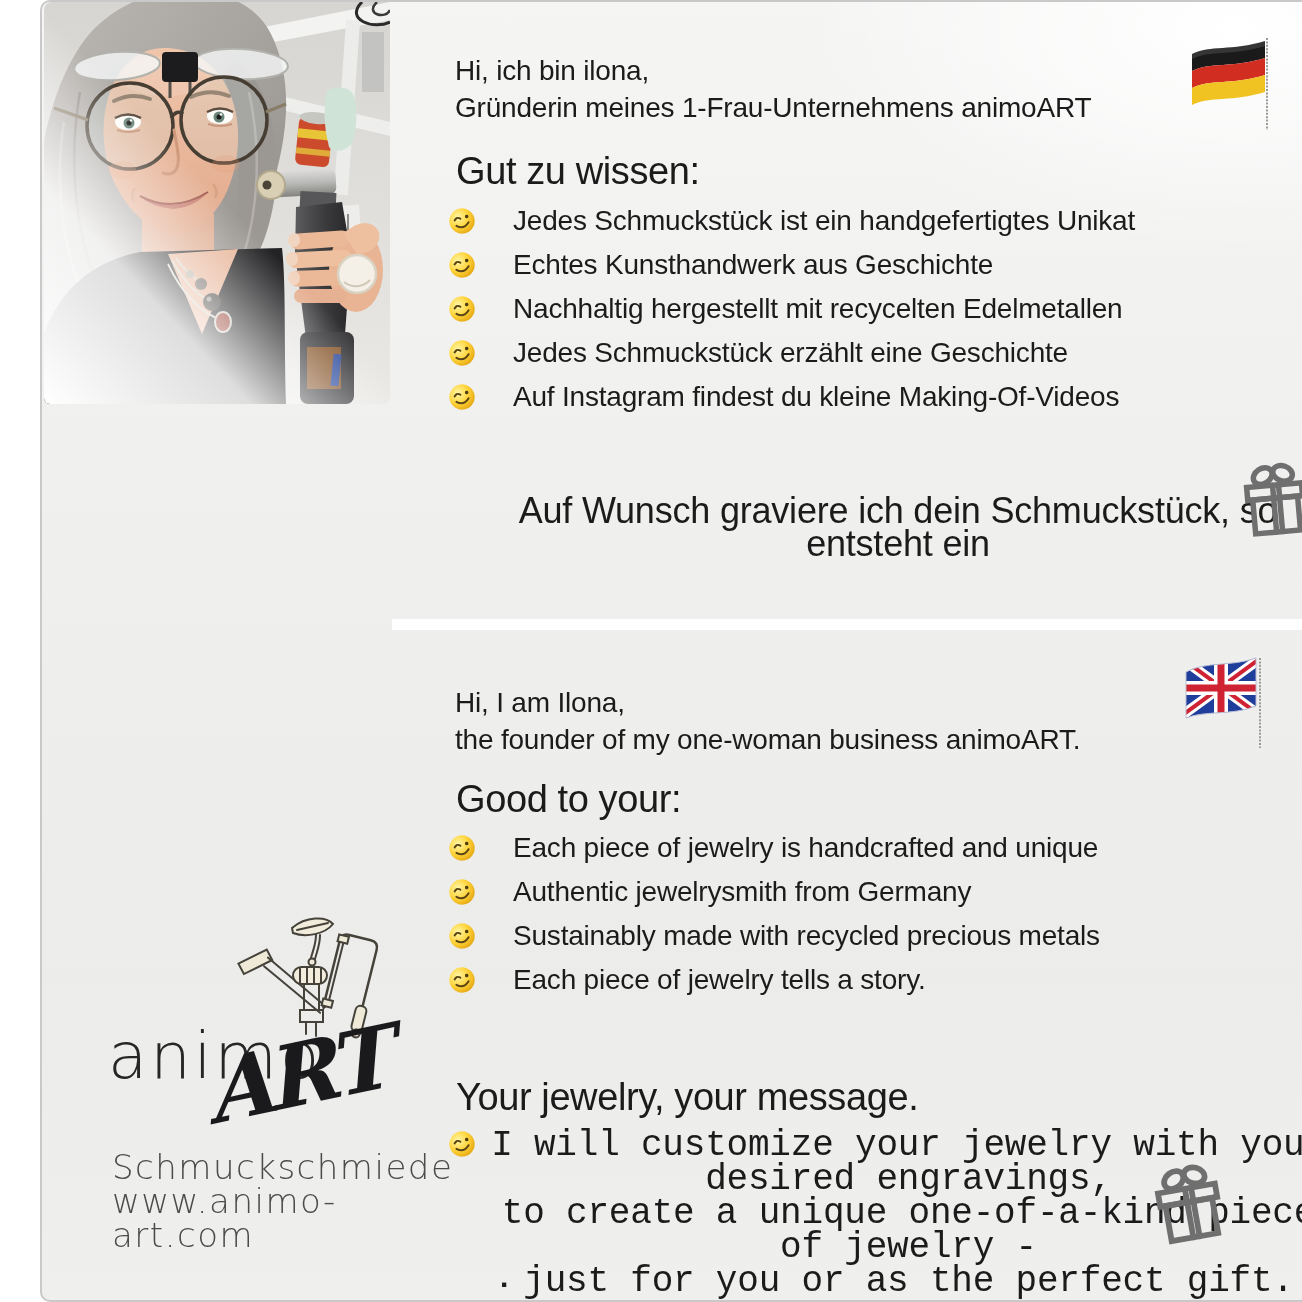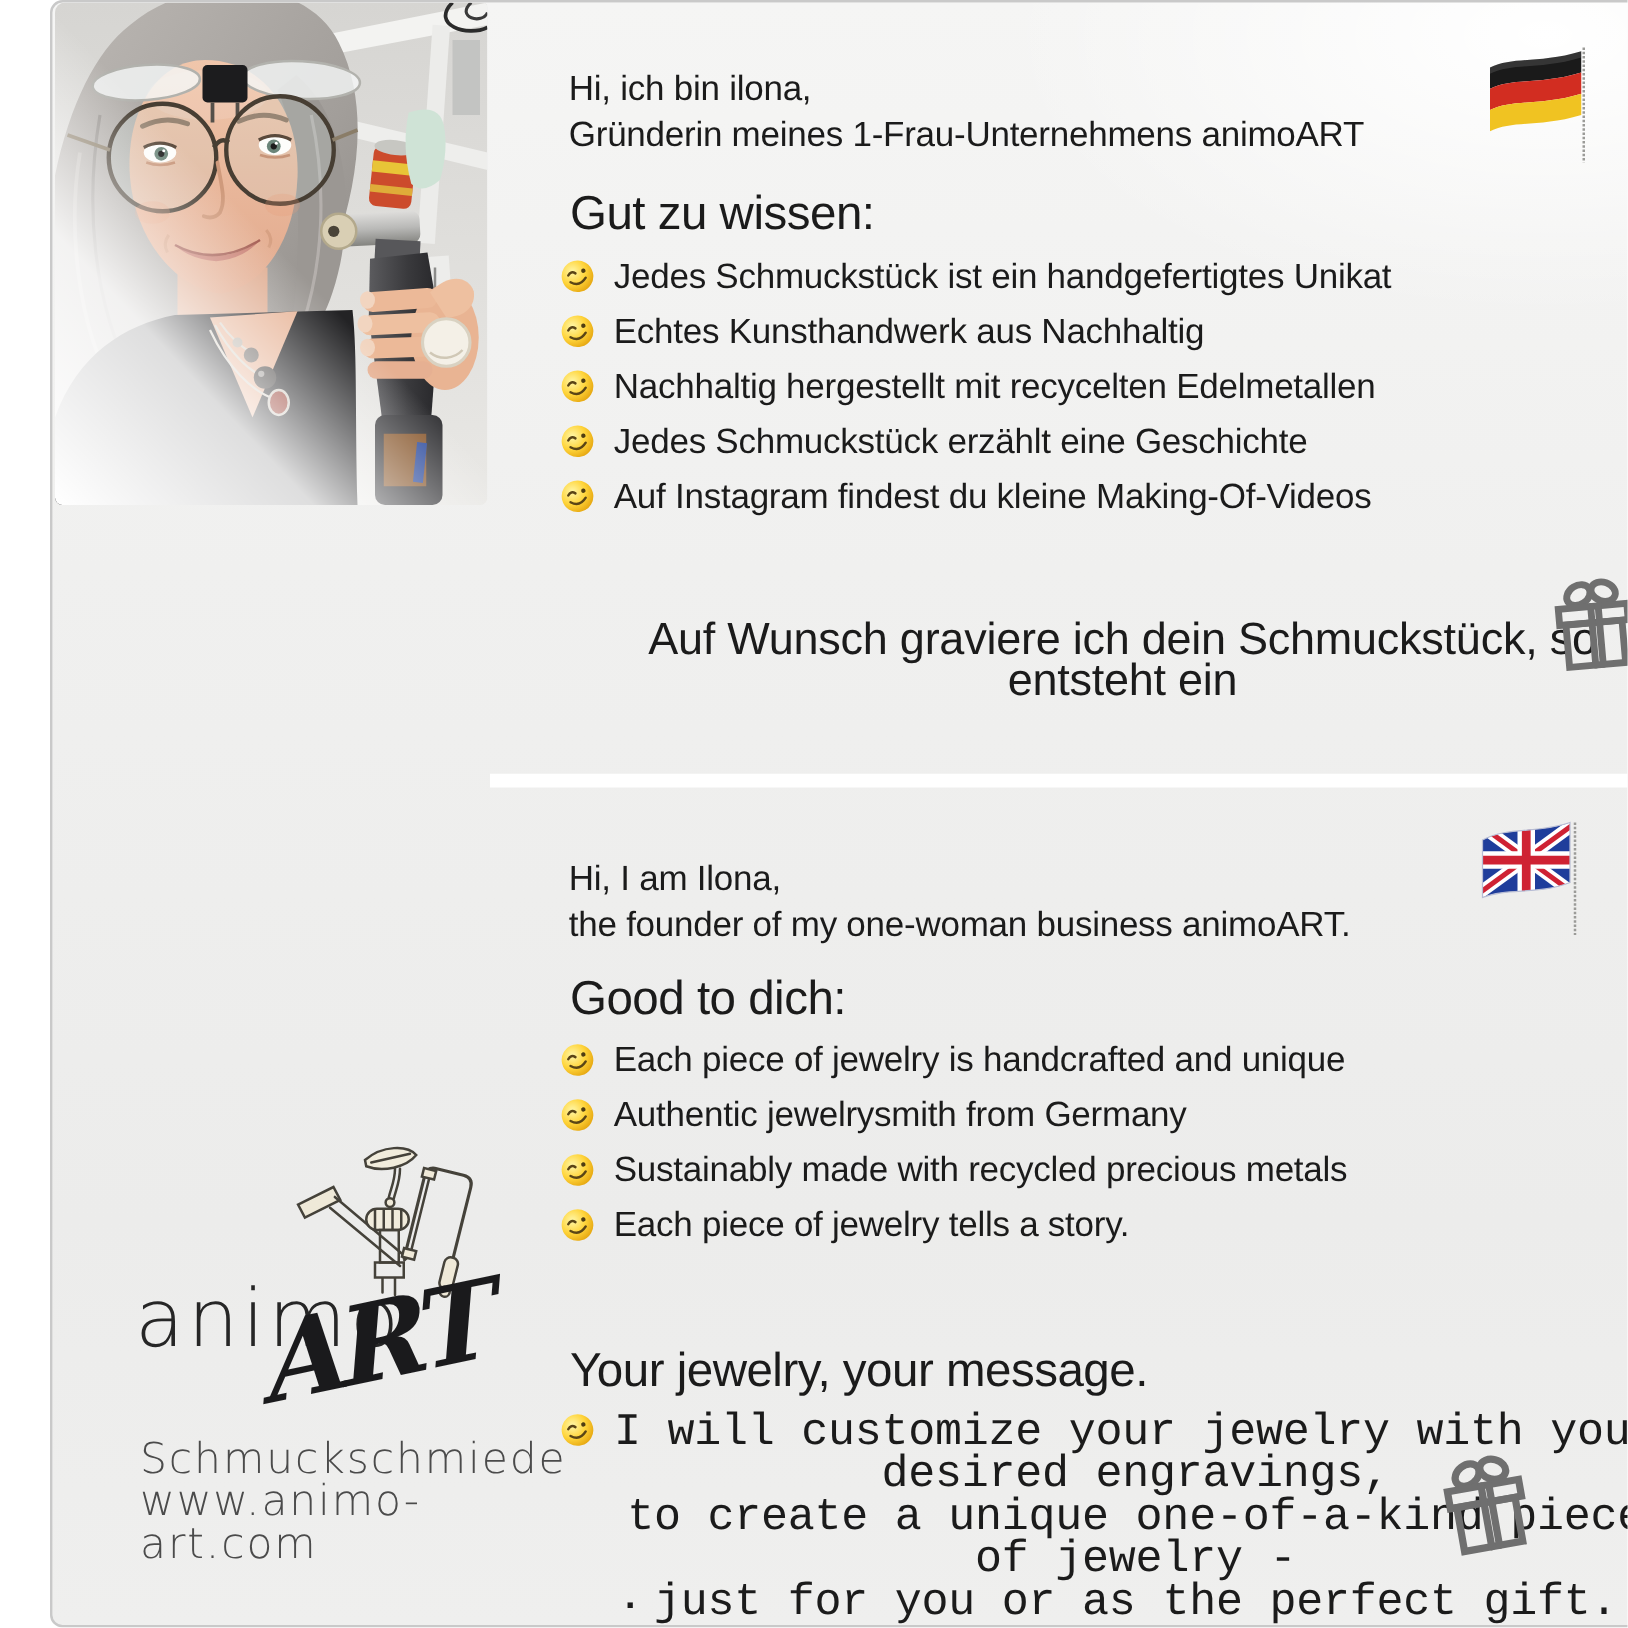--- a/index.html
+++ b/index.html
@@ -9,21 +9,21 @@
     background:
       radial-gradient(620px 320px at 92% 2%, #ffffff 0%, rgba(255,255,255,0) 70%),
       linear-gradient(180deg,#f5f5f4 0%,#f0f0ef 35%,#ececeb 75%,#efefee 100%);
     font-family:"Liberation Sans","DejaVu Sans",sans-serif;color:#1b1b1b;margin-left:40px;
   }
   .abs{position:absolute;}
   .intro{font-size:28px;line-height:37px;letter-spacing:-0.2px;}
   h2.sec{font-size:38px;font-weight:400;letter-spacing:-0.4px;margin:0;}
   .para{font-size:36px;line-height:33px;letter-spacing:-0.2px;text-align:center;}
   ul.bullets{list-style:none;margin:0;padding:0;}
-  ul.bullets li{display:flex;align-items:flex-end;gap:14px;margin-bottom:13px;}
+  ul.bullets li{display:flex;align-items:flex-end;gap:36px;margin-bottom:13px;}
   ul.bullets .bt{font-size:28px;line-height:30px;letter-spacing:-0.2px;padding-top:1px;}
   .smiley{width:30px;height:30px;flex:0 0 30px;}
   .divider{background:#ffffff;}
   .photo-frame{left:2px;top:0;width:346px;height:402px;border-radius:8px 4px 6px 6px;overflow:hidden;}
   .logo-animo{font-family:"DejaVu Sans","Liberation Sans",sans-serif;font-weight:200;
     font-size:64px;letter-spacing:3px;color:#262626;}
   .logo-art{font-family:"DejaVu Serif","Liberation Serif",serif;font-style:italic;font-weight:bold;
     font-size:86px;letter-spacing:-6px;color:#1a1a1c;transform:rotate(-12deg) skewX(-6deg);transform-origin:0 50%;}
   .logo-sub{font-family:"DejaVu Sans","Liberation Sans",sans-serif;font-weight:300;
     font-size:34px;letter-spacing:1.5px;color:#4b4b4b;line-height:34px;}
@@ -221,21 +221,21 @@
     </li>
     <li>
       <svg class="smiley" viewBox="0 0 32 32">
           <g transform="rotate(-14 16 16)">
             <circle cx="16" cy="16" r="13.5" fill="url(#smg)"></circle>
             <path d="M8.5 13.5 q3.2 -3.6 6.4 -0.3" stroke="#5a4516" stroke-width="2.1" fill="none" stroke-linecap="round"></path>
             <circle cx="22" cy="12.6" r="1.9" fill="#4f3d12"></circle>
             <path d="M9 19.5 q6.5 6.2 13.5 -0.6" stroke="#5a4516" stroke-width="2.1" fill="none" stroke-linecap="round"></path>
           </g>
         </svg>
-      <span class="bt">Echtes Kunsthandwerk aus Nachhaltig</span>
+      <span class="bt">Echtes Kunsthandwerk aus Geschichte</span>
     </li>
     <li>
       <svg class="smiley" viewBox="0 0 32 32">
           <g transform="rotate(-14 16 16)">
             <circle cx="16" cy="16" r="13.5" fill="url(#smg)"></circle>
             <path d="M8.5 13.5 q3.2 -3.6 6.4 -0.3" stroke="#5a4516" stroke-width="2.1" fill="none" stroke-linecap="round"></path>
             <circle cx="22" cy="12.6" r="1.9" fill="#4f3d12"></circle>
             <path d="M9 19.5 q6.5 6.2 13.5 -0.6" stroke="#5a4516" stroke-width="2.1" fill="none" stroke-linecap="round"></path>
           </g>
         </svg>
@@ -301,21 +301,21 @@
       <line x1="8" y1="12" x2="82" y2="66" stroke="#cf2233" stroke-width="4"></line>
       <line x1="8" y1="66" x2="82" y2="12" stroke="#cf2233" stroke-width="4"></line>
       <line x1="45" y1="2" x2="45" y2="78" stroke="#ffffff" stroke-width="14"></line>
       <line x1="5" y1="40" x2="85" y2="40" stroke="#ffffff" stroke-width="14"></line>
       <line x1="45" y1="2" x2="45" y2="78" stroke="#cf2233" stroke-width="7"></line>
       <line x1="5" y1="40" x2="85" y2="40" stroke="#cf2233" stroke-width="7"></line>
     </g>
     <path d="M10 24 C30 13 55 19 80 10 L80 58 C55 68 30 62 10 70 Z" fill="none" stroke="#b8bdd4" stroke-width="1"></path>
   </svg>
 
-  <h2 class="abs sec" style="left:414px;top:776px;">Good to dich:</h2>
+  <h2 class="abs sec" style="left:414px;top:776px;">Good to your:</h2>
 
   <ul class="abs bullets" style="left:405px;top:830px;">
     <li>
       <svg class="smiley" viewBox="0 0 32 32">
           <g transform="rotate(-14 16 16)">
             <circle cx="16" cy="16" r="13.5" fill="url(#smg)"></circle>
             <path d="M8.5 13.5 q3.2 -3.6 6.4 -0.3" stroke="#5a4516" stroke-width="2.1" fill="none" stroke-linecap="round"></path>
             <circle cx="22" cy="12.6" r="1.9" fill="#4f3d12"></circle>
             <path d="M9 19.5 q6.5 6.2 13.5 -0.6" stroke="#5a4516" stroke-width="2.1" fill="none" stroke-linecap="round"></path>
           </g>

